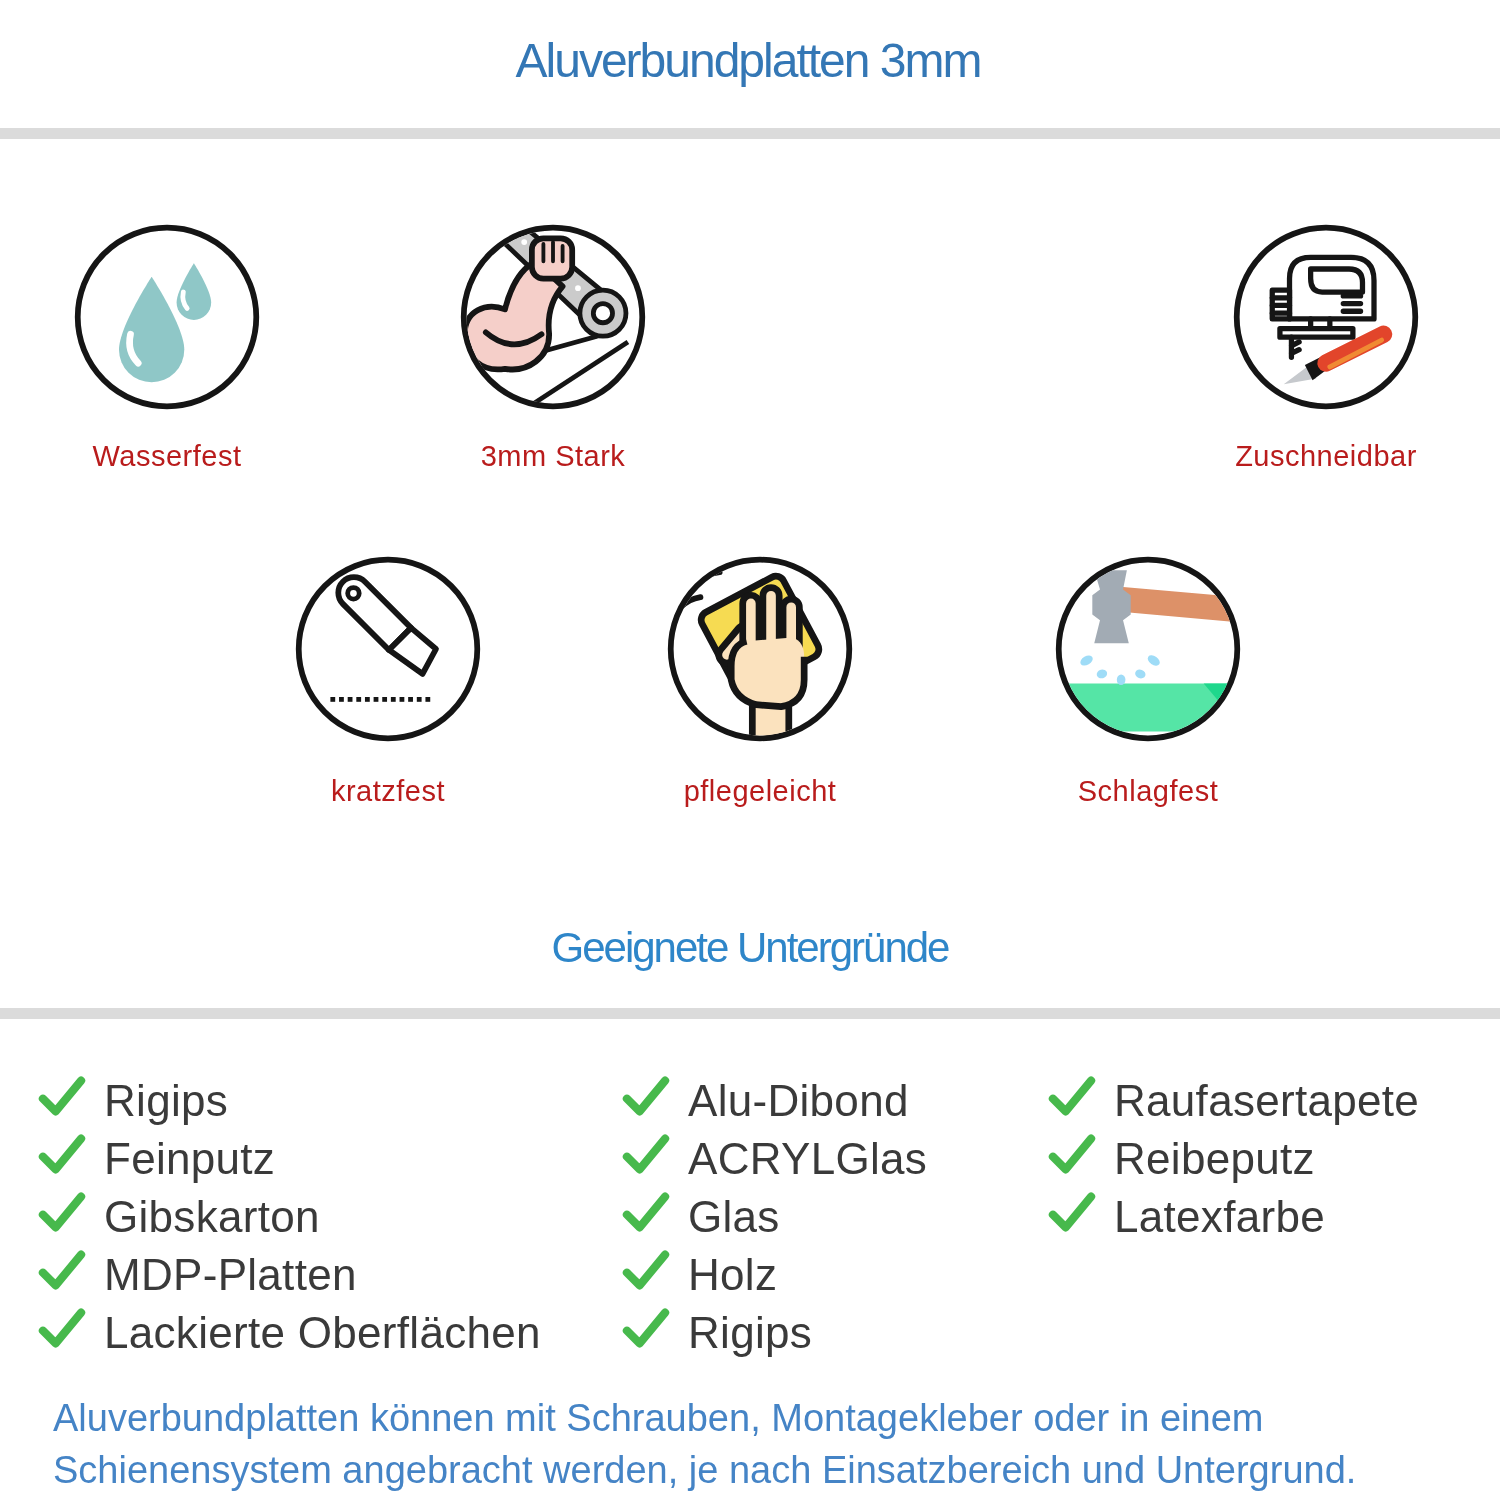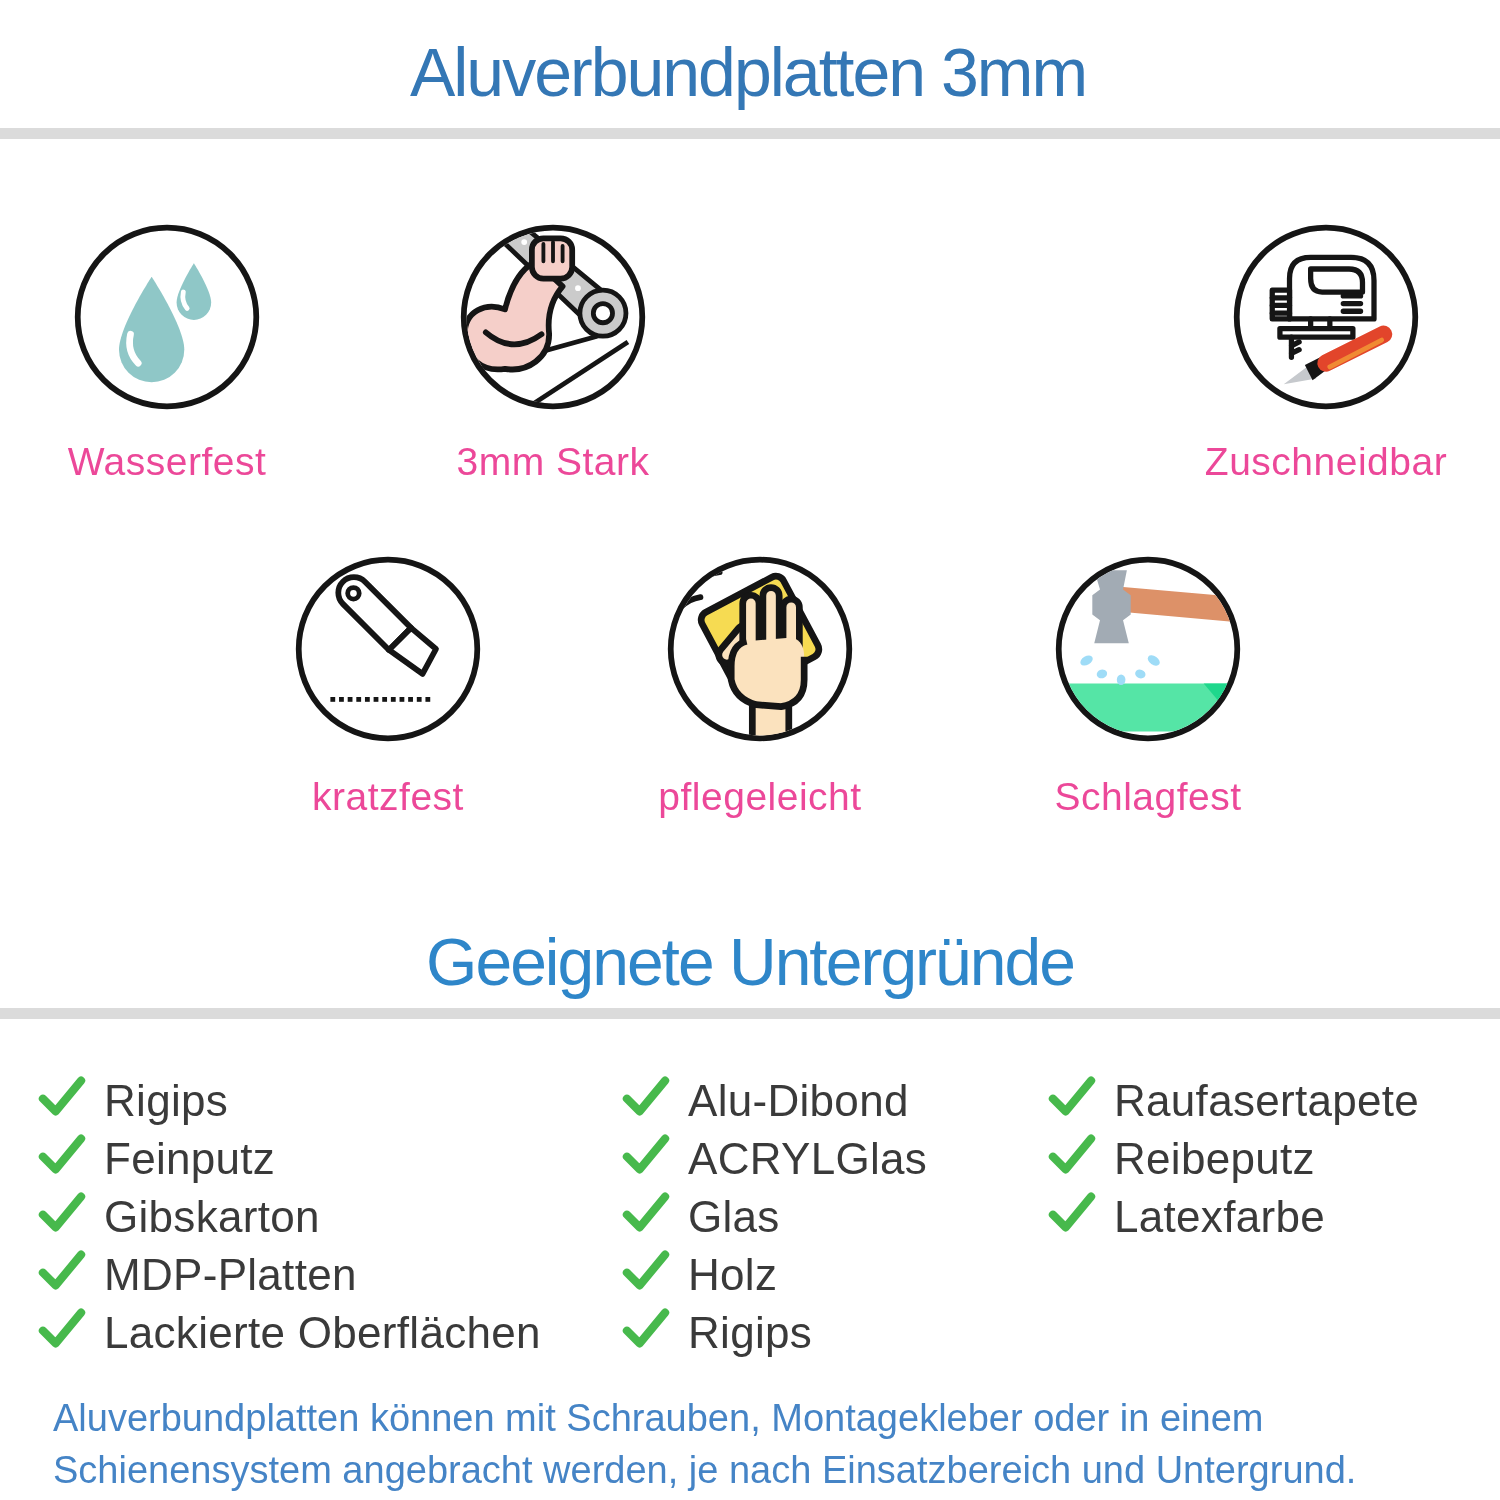--- a/index.html
+++ b/index.html
@@ -1,27 +1,27 @@
 <!DOCTYPE html>
 <html><head>
 <meta charset="utf-8">
 <style>
   html,body{margin:0;padding:0;background:#ffffff;}
   .page{position:relative;width:1500px;height:1500px;background:#ffffff;overflow:hidden;
         font-family:"Liberation Sans", sans-serif;}
   .title{position:absolute;left:0;top:33px;width:1496px;text-align:center;
-         font-size:68px;font-weight:400;letter-spacing:-2px;color:#3477B5;}
+         font-size:48px;font-weight:400;letter-spacing:-2px;color:#3477B5;}
   .title2{position:absolute;left:0;top:924px;width:1500px;text-align:center;
-         font-size:66px;font-weight:400;letter-spacing:-2px;color:#2E86C9;}
+         font-size:42px;font-weight:400;letter-spacing:-2px;color:#2E86C9;}
   .bar{position:absolute;left:0;width:1500px;height:11px;background:#DBDBDB;}
   .bar1{top:128px;}
   .bar2{top:1008px;}
   .feature{position:absolute;width:380px;display:flex;flex-direction:column;align-items:center;}
   .badge{width:192px;height:192px;display:block;}
-  .feature-label{margin-top:27px;font-size:39px;letter-spacing:.5px;color:#ec4899;white-space:nowrap;}
+  .feature-label{margin-top:27px;font-size:29px;letter-spacing:.5px;color:#b91c1c;white-space:nowrap;}
   .row2 .feature-label{margin-top:30px;}
   .col{position:absolute;top:1076px;display:flex;flex-direction:column;}
   .check-row{display:flex;align-items:flex-start;height:58px;gap:18px;}
   .check{width:48px;height:40px;flex:0 0 auto;}
   .check-label{font-size:44px;color:#3A3A3A;letter-spacing:.3px;white-space:nowrap;}
   .footer{position:absolute;left:53px;top:1392px;width:1448px;
           font-size:38px;line-height:52px;color:#4584C6;}
   svg{display:block;}
 </style>
 </head>

